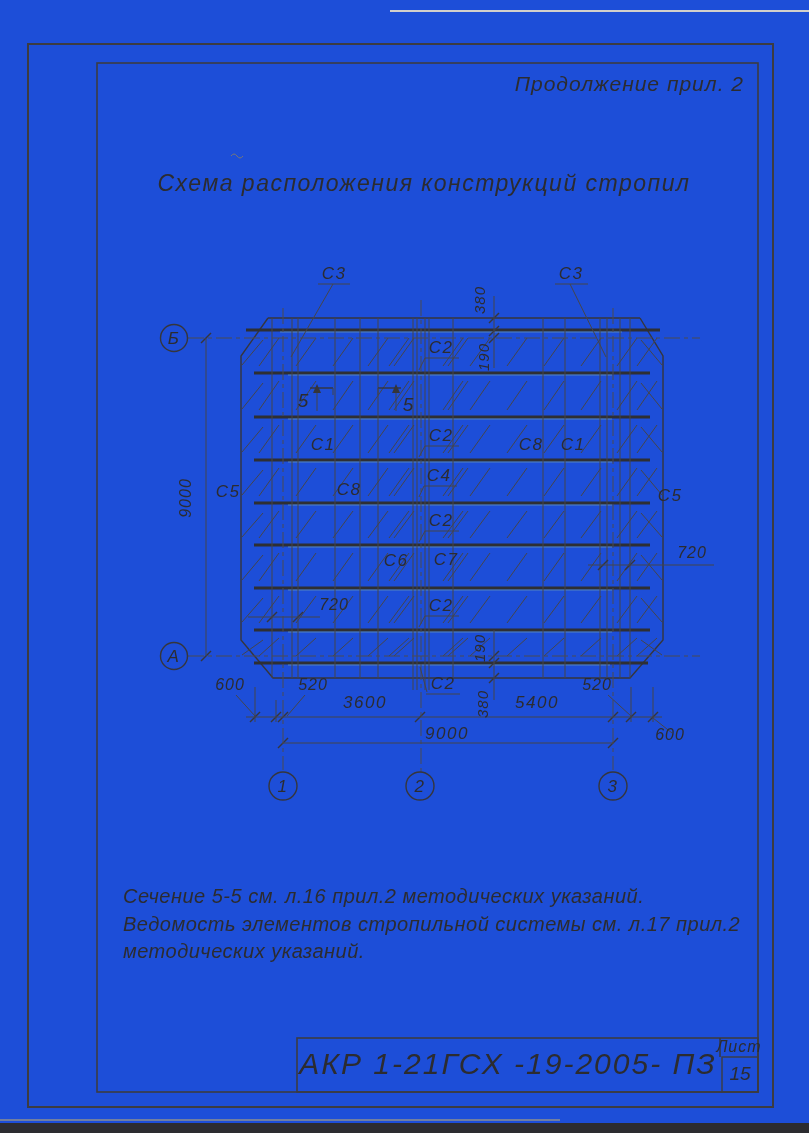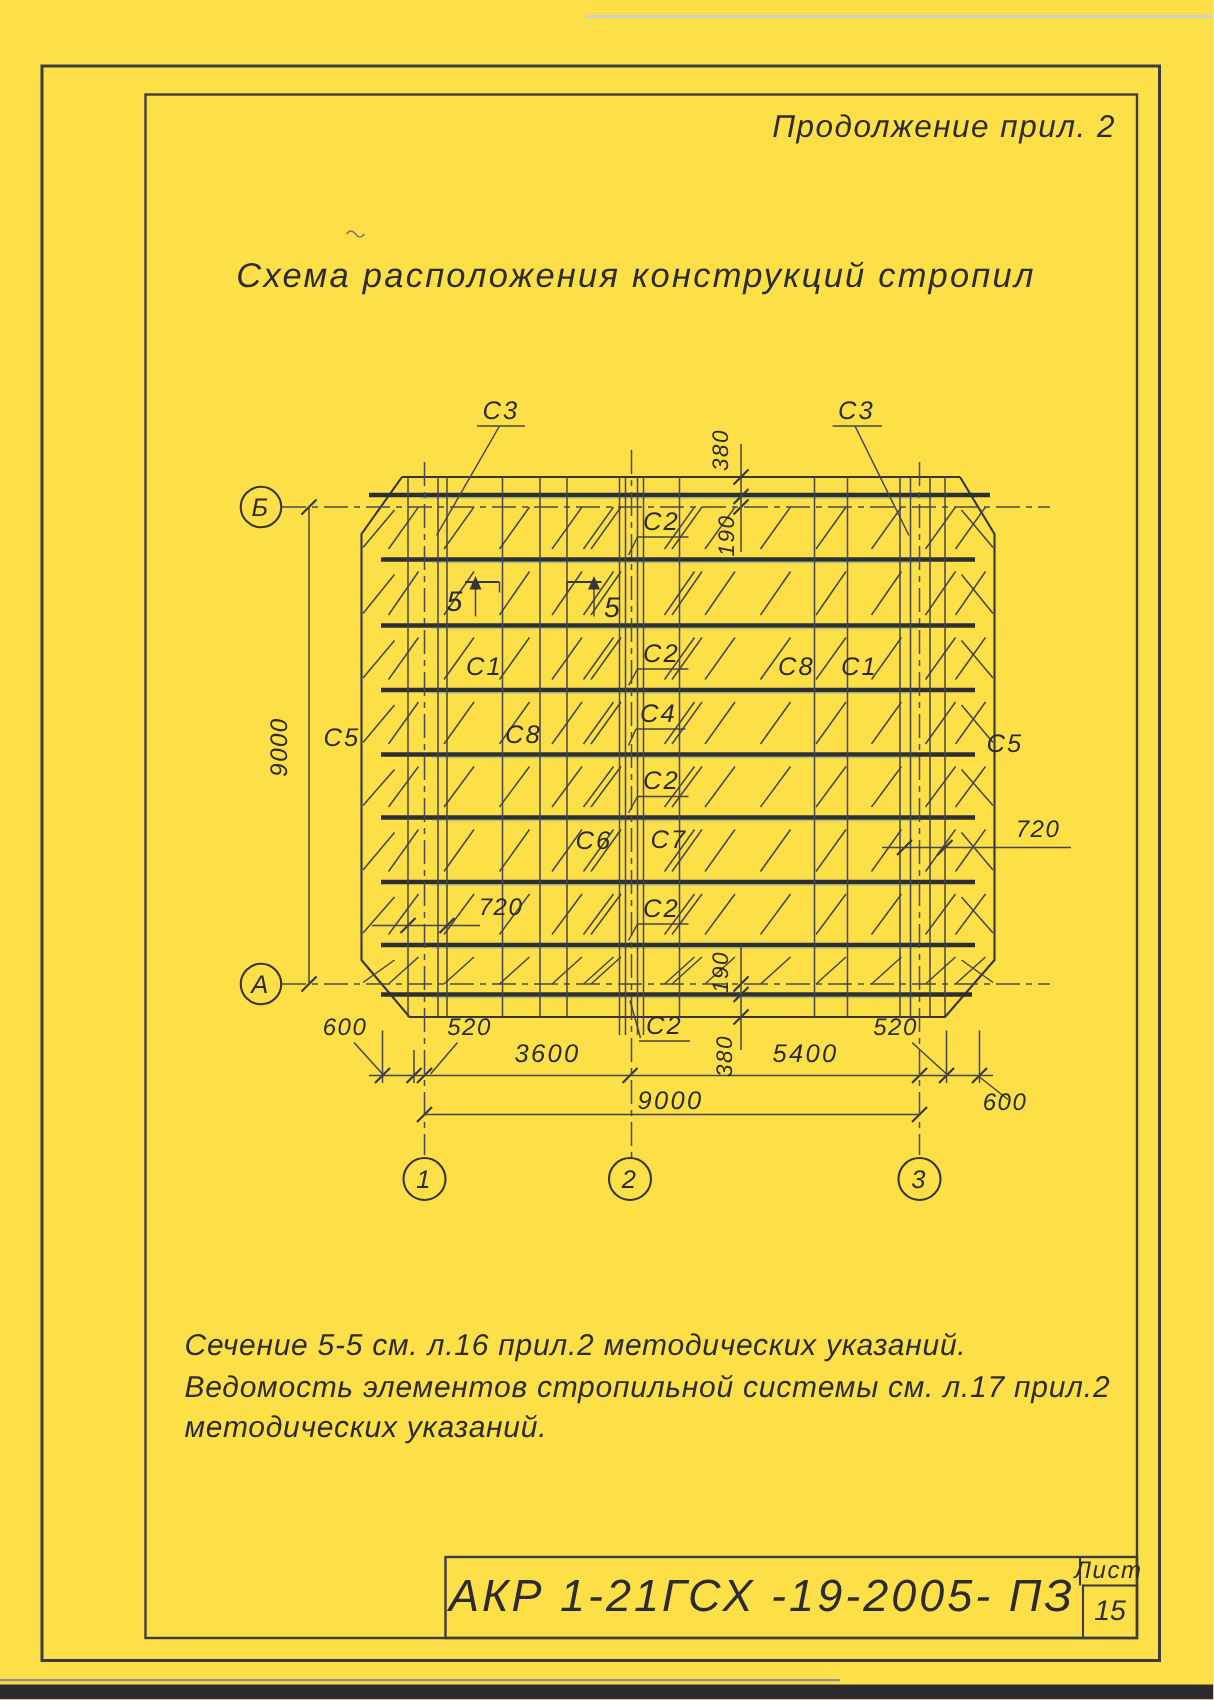--- a/index.html
+++ b/index.html
@@ -1,16 +1,16 @@
 <!DOCTYPE html>
 <html><head>
 <meta charset="utf-8">
 <style>
   html,body{margin:0;padding:0;background:#e9e7e3;}
-  .page{position:relative;width:809px;height:1133px;background:#fde047;overflow:hidden;
+  .page{position:relative;width:809px;height:1133px;background:#1d4ed8;overflow:hidden;
         font-family:"Liberation Sans",sans-serif;}
   svg{position:absolute;left:0;top:0;}
   
   .ln{stroke:#45454b;stroke-width:1;fill:none;}
   .ln2{stroke:#36363c;stroke-width:1.4;fill:none;}
   .thick{stroke:#2e2f33;stroke-width:3;fill:none;}
   .teal{stroke:#7fb3ae;stroke-width:1;fill:none;opacity:.55;}
   .dd{stroke:#4a4a52;stroke-width:1;fill:none;stroke-dasharray:16 4 4 4;}
   .frame{stroke:#3c3c42;fill:none;}
   

